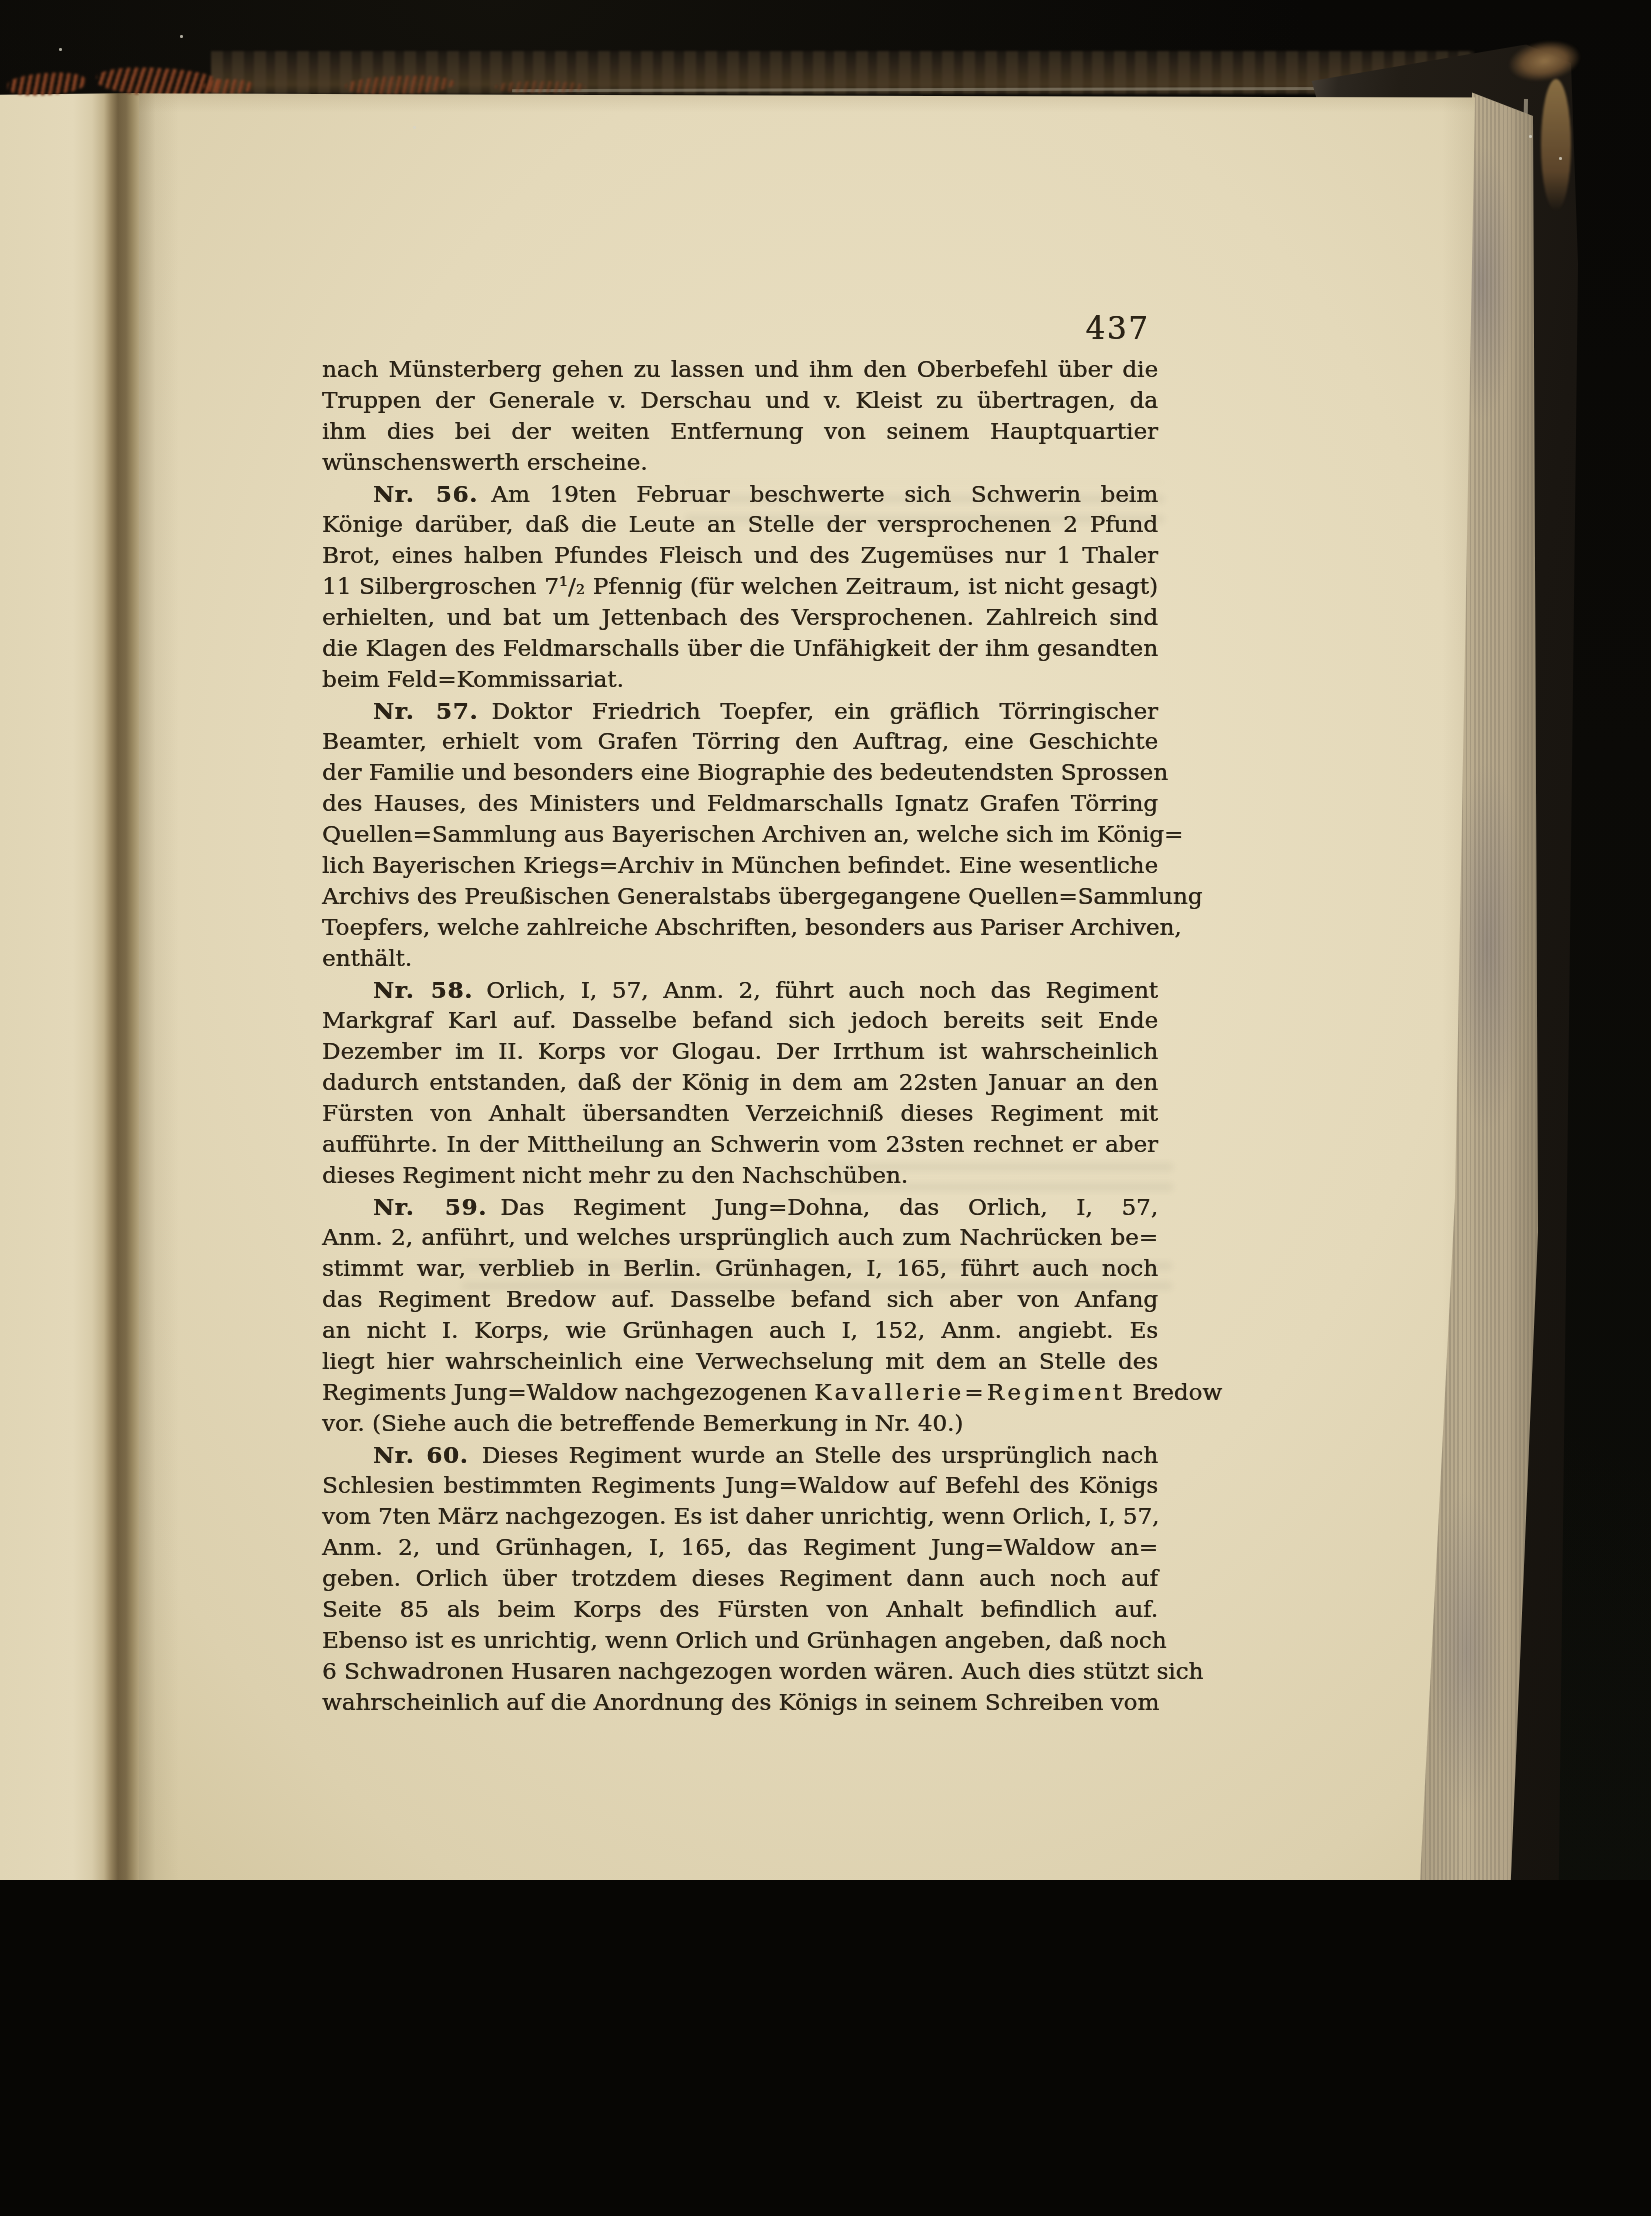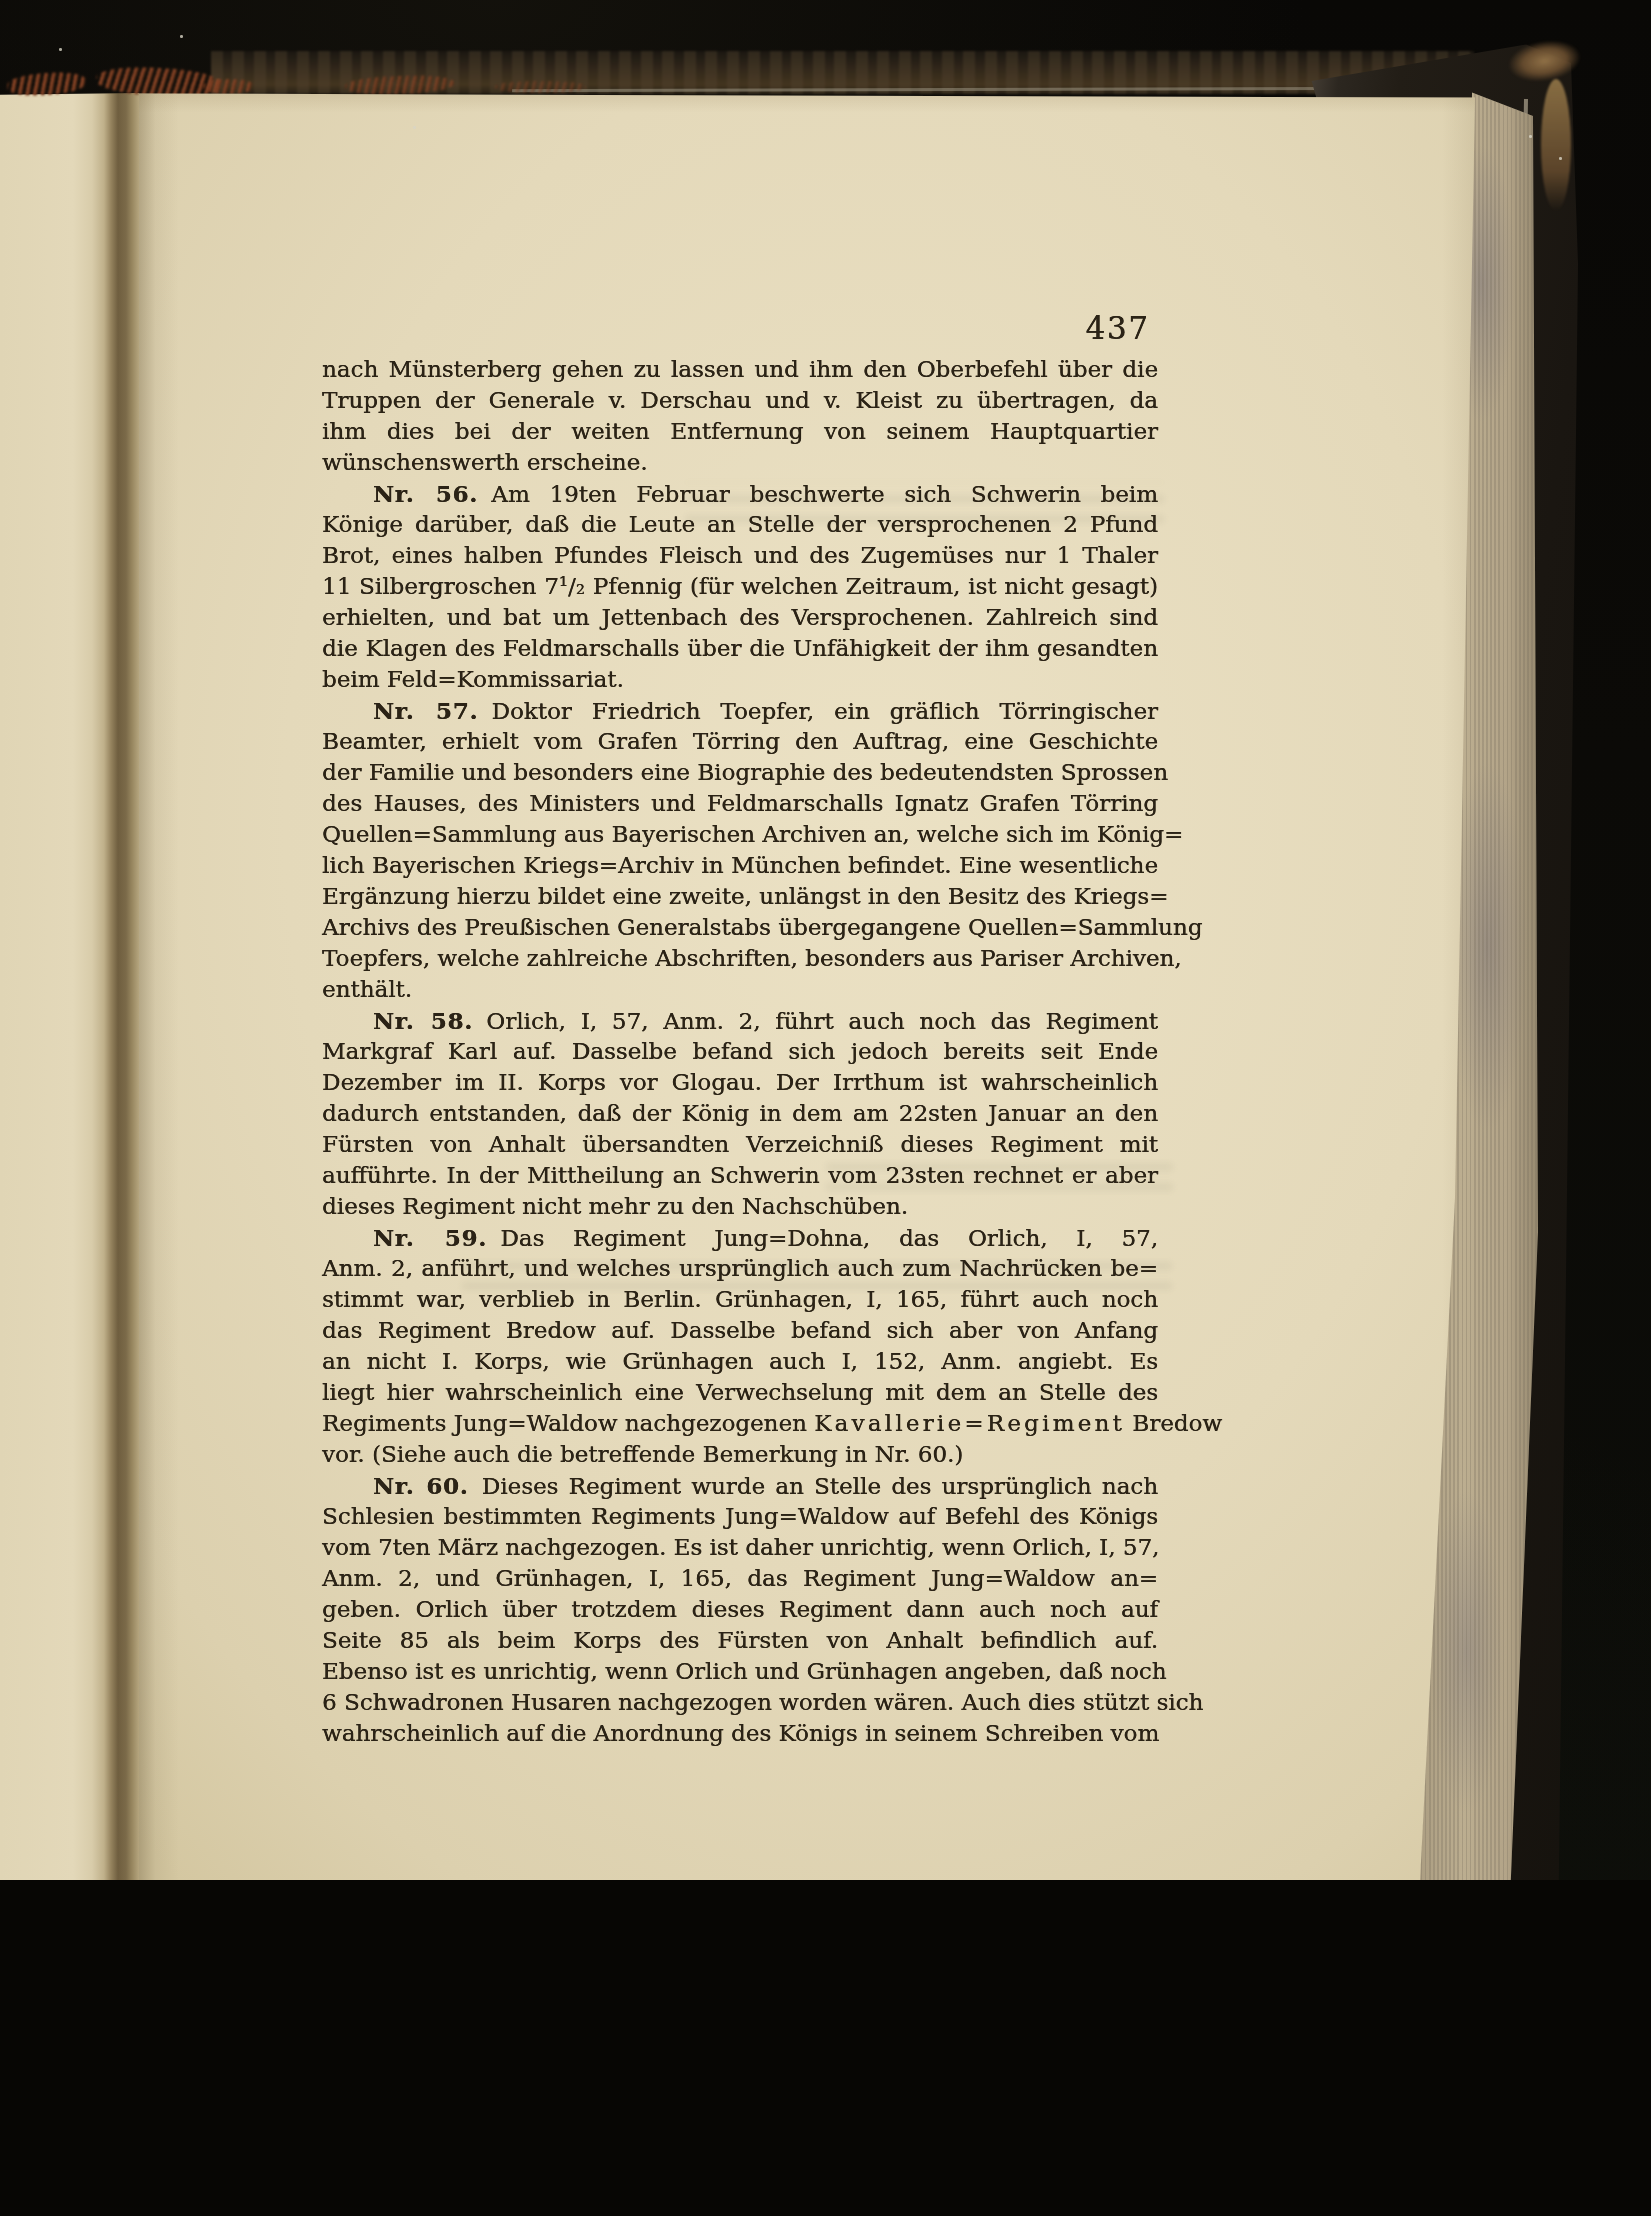--- a/index.html
+++ b/index.html
@@ -137,39 +137,38 @@
         <div class="line">11 Silbergroschen 7¹/₂ Pfennig (für welchen Zeitraum, ist nicht gesagt)</div>
         <div class="line">erhielten, und bat um Jettenbach des Versprochenen. Zahlreich sind</div>
         <div class="line">die Klagen des Feldmarschalls über die Unfähigkeit der ihm gesandten</div>
         <div class="line endline">beim Feld=Kommissariat.</div>
         <div class="line indent"><span class="lead">Nr. 57.</span>Doktor Friedrich Toepfer, ein gräflich Törringischer</div>
         <div class="line">Beamter, erhielt vom Grafen Törring den Auftrag, eine Geschichte</div>
         <div class="line">der Familie und besonders eine Biographie des bedeutendsten Sprossen</div>
         <div class="line">des Hauses, des Ministers und Feldmarschalls Ignatz Grafen Törring</div>
         <div class="line">Quellen=Sammlung aus Bayerischen Archiven an, welche sich im König=</div>
         <div class="line">lich Bayerischen Kriegs=Archiv in München befindet. Eine wesentliche</div>
-        <div class="line">Ergänzung hierzu bildet eine zweite, unlängst in den Besitz des Kriegs=</div>
         <div class="line">Archivs des Preußischen Generalstabs übergegangene Quellen=Sammlung</div>
         <div class="line">Toepfers, welche zahlreiche Abschriften, besonders aus Pariser Archiven,</div>
         <div class="line endline">enthält.</div>
         <div class="line indent"><span class="lead">Nr. 58.</span>Orlich, I, 57, Anm. 2, führt auch noch das Regiment</div>
         <div class="line">Markgraf Karl auf. Dasselbe befand sich jedoch bereits seit Ende</div>
         <div class="line">Dezember im II. Korps vor Glogau. Der Irrthum ist wahrscheinlich</div>
         <div class="line">dadurch entstanden, daß der König in dem am 22sten Januar an den</div>
         <div class="line">Fürsten von Anhalt übersandten Verzeichniß dieses Regiment mit</div>
         <div class="line">aufführte. In der Mittheilung an Schwerin vom 23sten rechnet er aber</div>
         <div class="line endline">dieses Regiment nicht mehr zu den Nachschüben.</div>
         <div class="line indent"><span class="lead">Nr. 59.</span>Das Regiment Jung=Dohna, das Orlich, I, 57,</div>
         <div class="line">Anm. 2, anführt, und welches ursprünglich auch zum Nachrücken be=</div>
         <div class="line">stimmt war, verblieb in Berlin. Grünhagen, I, 165, führt auch noch</div>
         <div class="line">das Regiment Bredow auf. Dasselbe befand sich aber von Anfang</div>
         <div class="line">an nicht I. Korps, wie Grünhagen auch I, 152, Anm. angiebt. Es</div>
         <div class="line">liegt hier wahrscheinlich eine Verwechselung mit dem an Stelle des</div>
         <div class="line">Regiments Jung=Waldow nachgezogenen <span class="sp">Kavallerie=Regiment</span> Bredow</div>
-        <div class="line endline">vor. (Siehe auch die betreffende Bemerkung in Nr. 60.)</div>
+        <div class="line endline">vor. (Siehe auch die betreffende Bemerkung in Nr. 40.)</div>
         <div class="line indent"><span class="lead">Nr. 60.</span>Dieses Regiment wurde an Stelle des ursprünglich nach</div>
         <div class="line">Schlesien bestimmten Regiments Jung=Waldow auf Befehl des Königs</div>
         <div class="line">vom 7ten März nachgezogen. Es ist daher unrichtig, wenn Orlich, I, 57,</div>
         <div class="line">Anm. 2, und Grünhagen, I, 165, das Regiment Jung=Waldow an=</div>
         <div class="line">geben. Orlich über trotzdem dieses Regiment dann auch noch auf</div>
         <div class="line">Seite 85 als beim Korps des Fürsten von Anhalt befindlich auf.</div>
         <div class="line">Ebenso ist es unrichtig, wenn Orlich und Grünhagen angeben, daß noch</div>
         <div class="line">6 Schwadronen Husaren nachgezogen worden wären. Auch dies stützt sich</div>
         <div class="line">wahrscheinlich auf die Anordnung des Königs in seinem Schreiben vom</div>
       </div>

